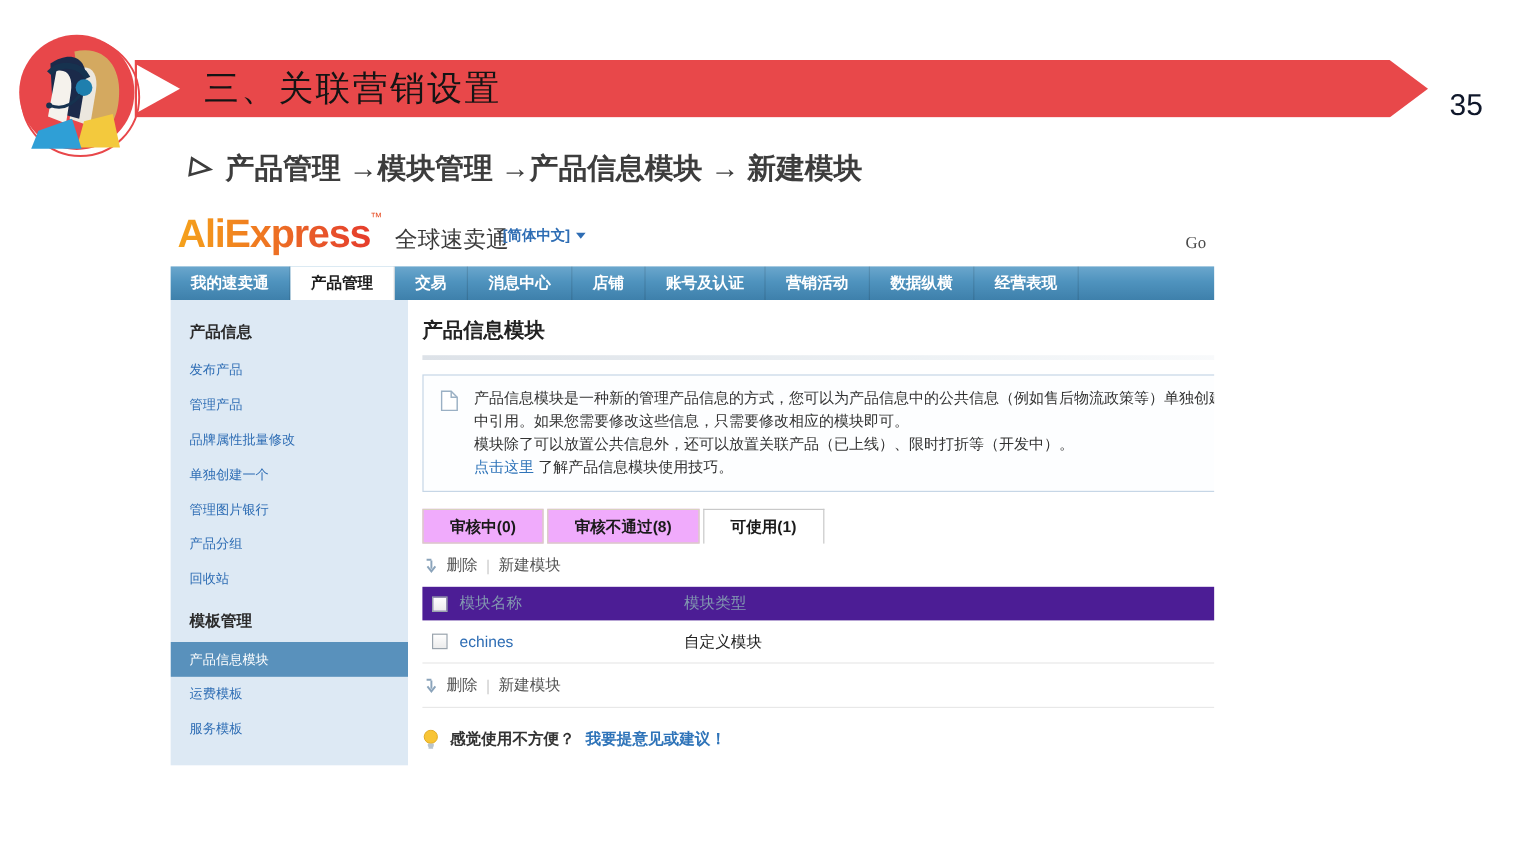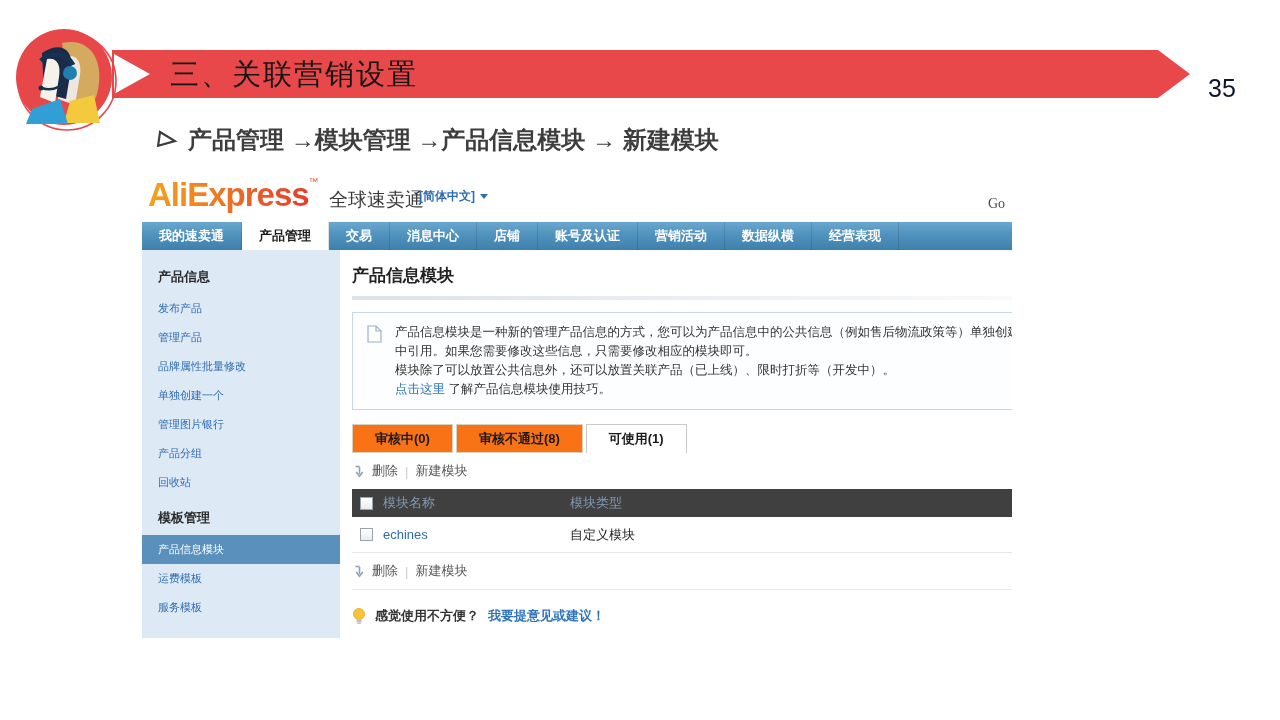--- a/index.html
+++ b/index.html
@@ -58,29 +58,29 @@
     background:linear-gradient(90deg,#dde2e8 0%,#eef2f5 60%,#fafbfc 100%); }
 
   .infobox { position:relative; width:700px; border:1px solid #c6d6e6; background:#fdfeff;
     padding:10px 12px 10px 42px; font-size:12.5px; line-height:19px; color:#333; }
   .doc-icon { position:absolute; left:14px; top:12px; }
   .info-line1 { white-space:nowrap; }
   .ilink { color:#2f74b9; cursor:pointer; }
 
   .tabs { display:flex; gap:3px; margin-top:14px; height:29px; }
   .tab { padding:0 22px; line-height:27px; font-size:13px; font-weight:bold; color:#1a1a1a;
-    background:#f97316; border:1px solid #d8d2bd; cursor:pointer; }
+    background:#f0abfc; border:1px solid #d8d2bd; cursor:pointer; }
   .tab.active { background:#ffffff; border:1px solid #c9c9c9; border-bottom:none; }
 
   .toolbar { display:flex; align-items:center; gap:7px; padding:9px 2px; font-size:13px; color:#555; width:700px; }
   .toolbar .sep { color:#ccc; }
   .tool-link { cursor:pointer; }
   .toolbar.bordered { border-bottom:1px solid #e8e8e8; }
 
-  .thead { display:flex; align-items:center; height:28px; background:#404040; width:700px;
+  .thead { display:flex; align-items:center; height:28px; background:#4c1d95; width:700px;
     font-size:13px; color:#8298b0; }
   .trow { display:flex; align-items:center; height:36px; width:700px;
     font-size:13px; border-bottom:1px solid #e8e8e8; }
   .col1 { width:218px; display:flex; align-items:center; gap:10px; padding-left:8px; }
   .cbx { width:13px; height:13px; border:1px solid #9aa4ad; background:linear-gradient(180deg,#fff,#ececec); flex:none; }
   .row-link { color:#2e6db4; cursor:pointer; }
   .cell-type { color:#222; }
   .thead .cell-type { color:#8298b0; }
 
   .feedback { display:flex; align-items:center; gap:9px; margin-top:17px; font-size:13px; color:#333;font-weight:bold; }

